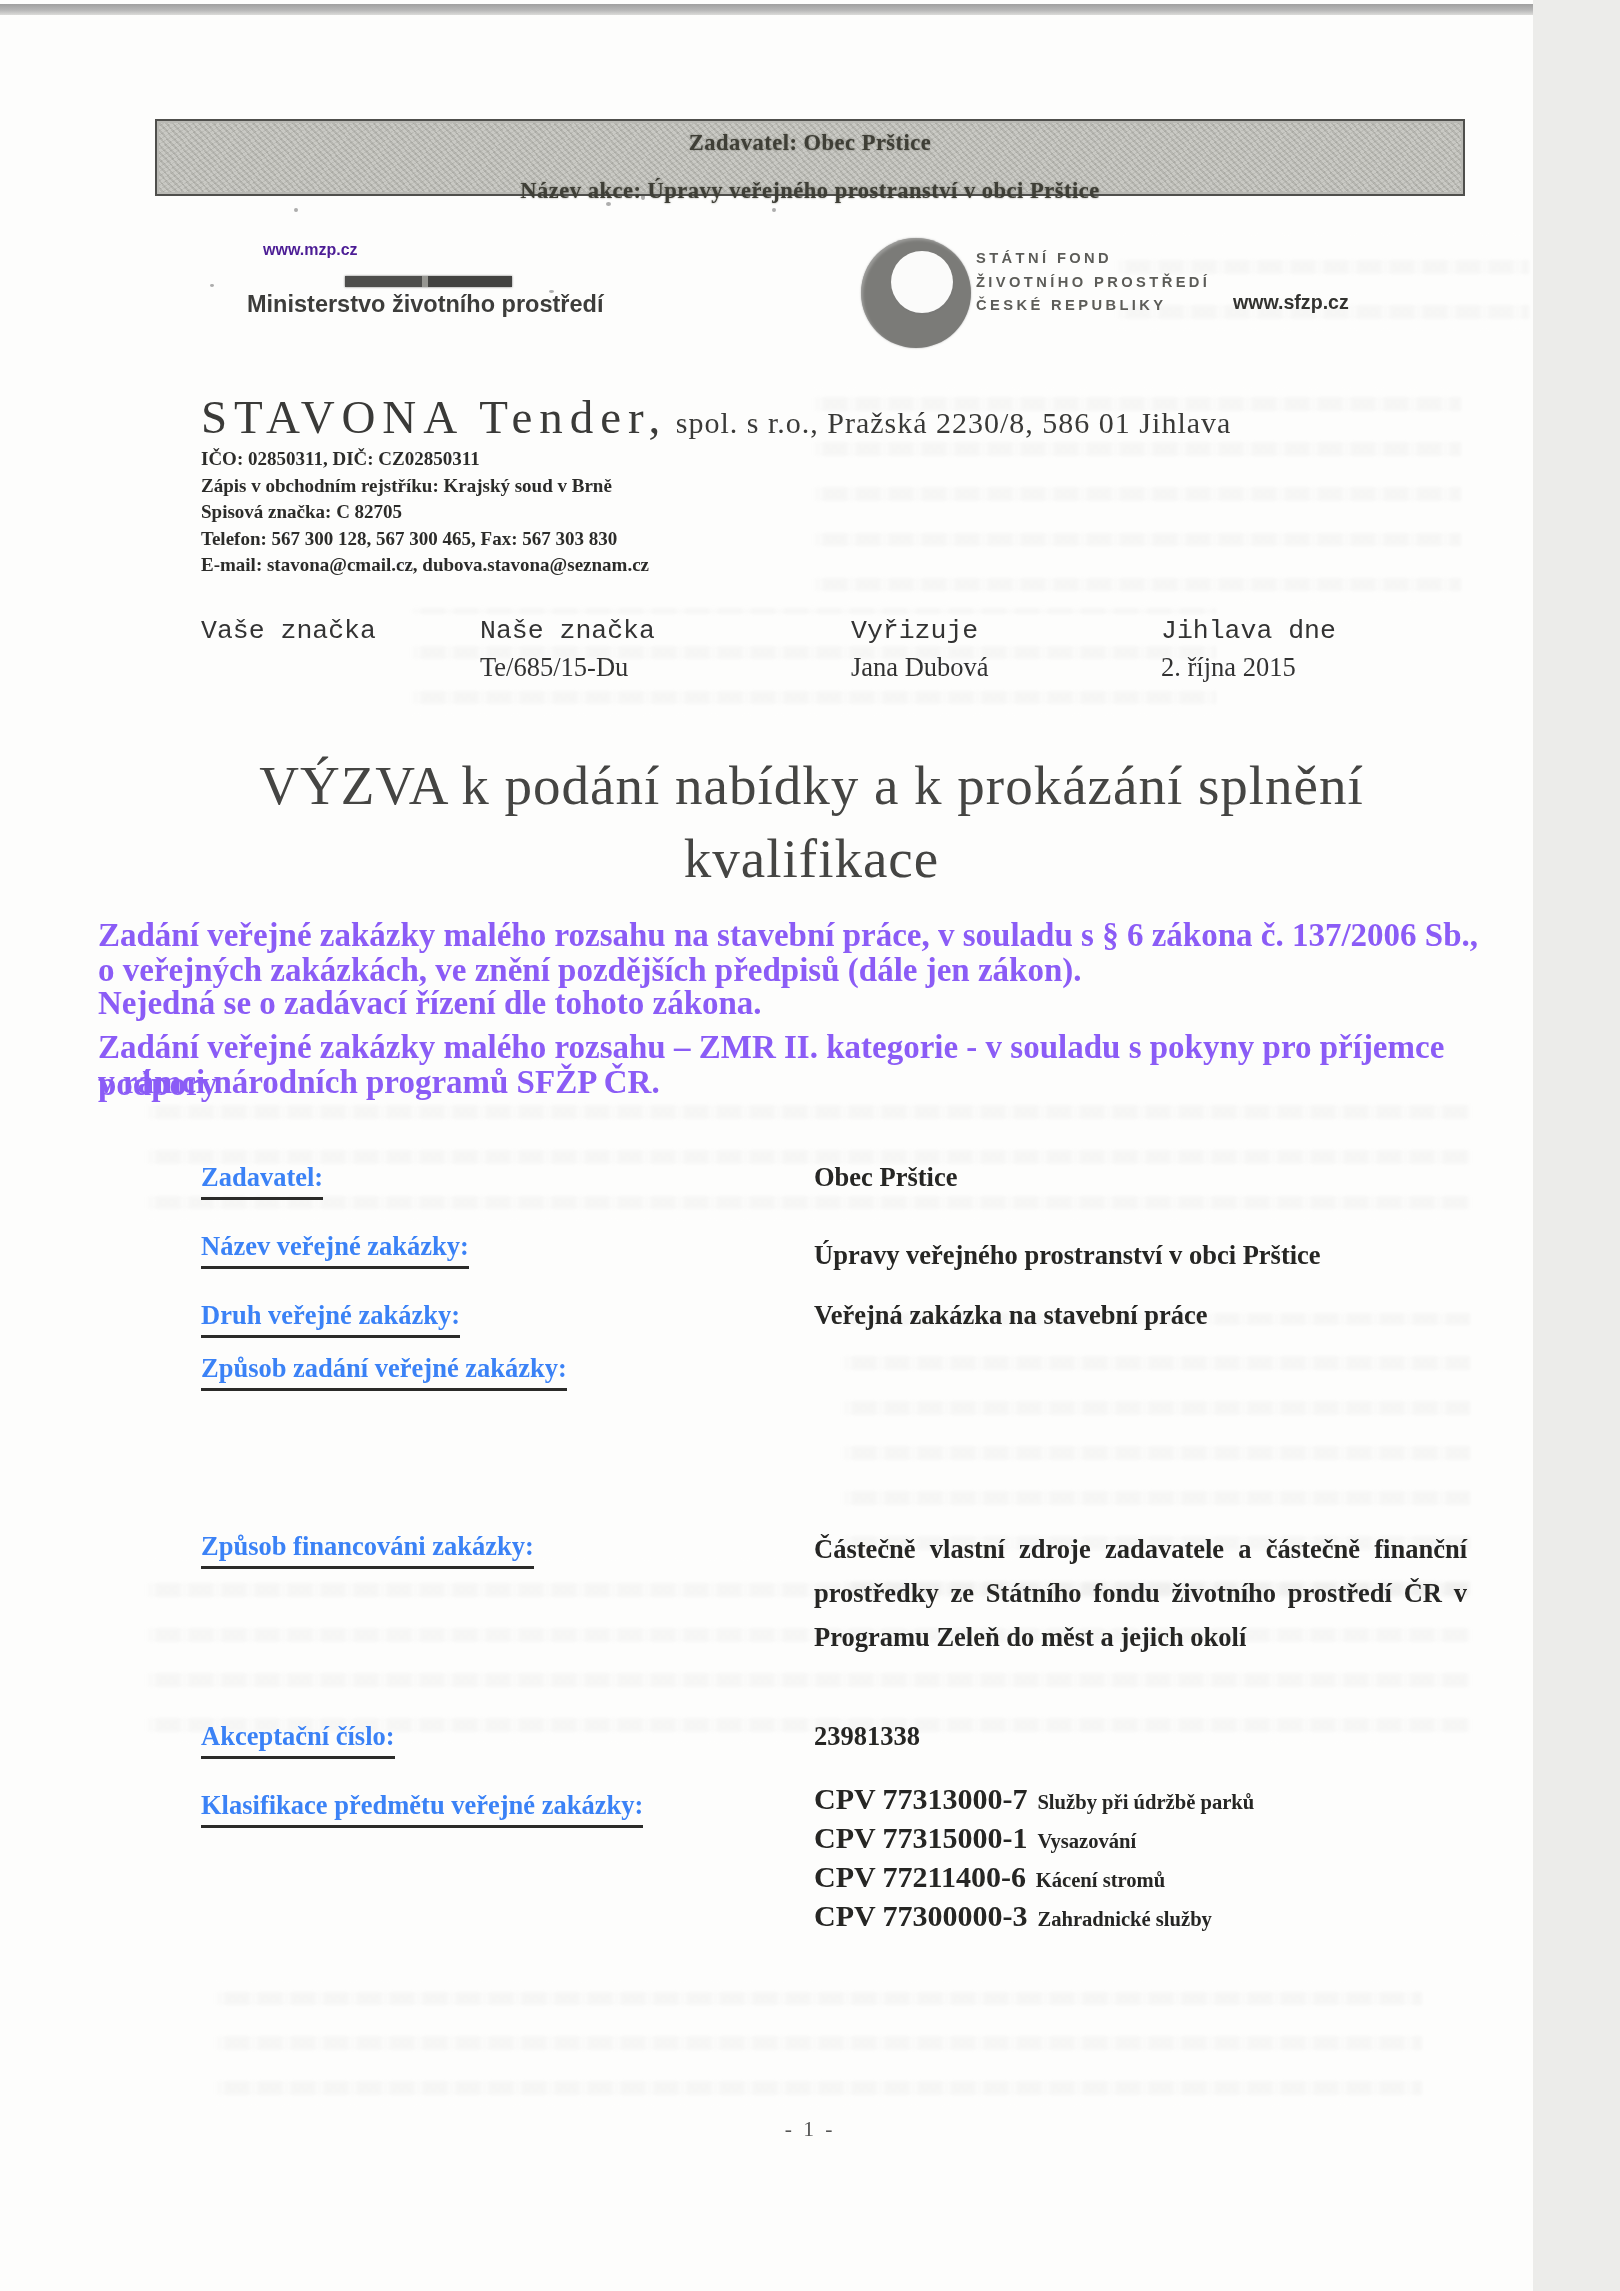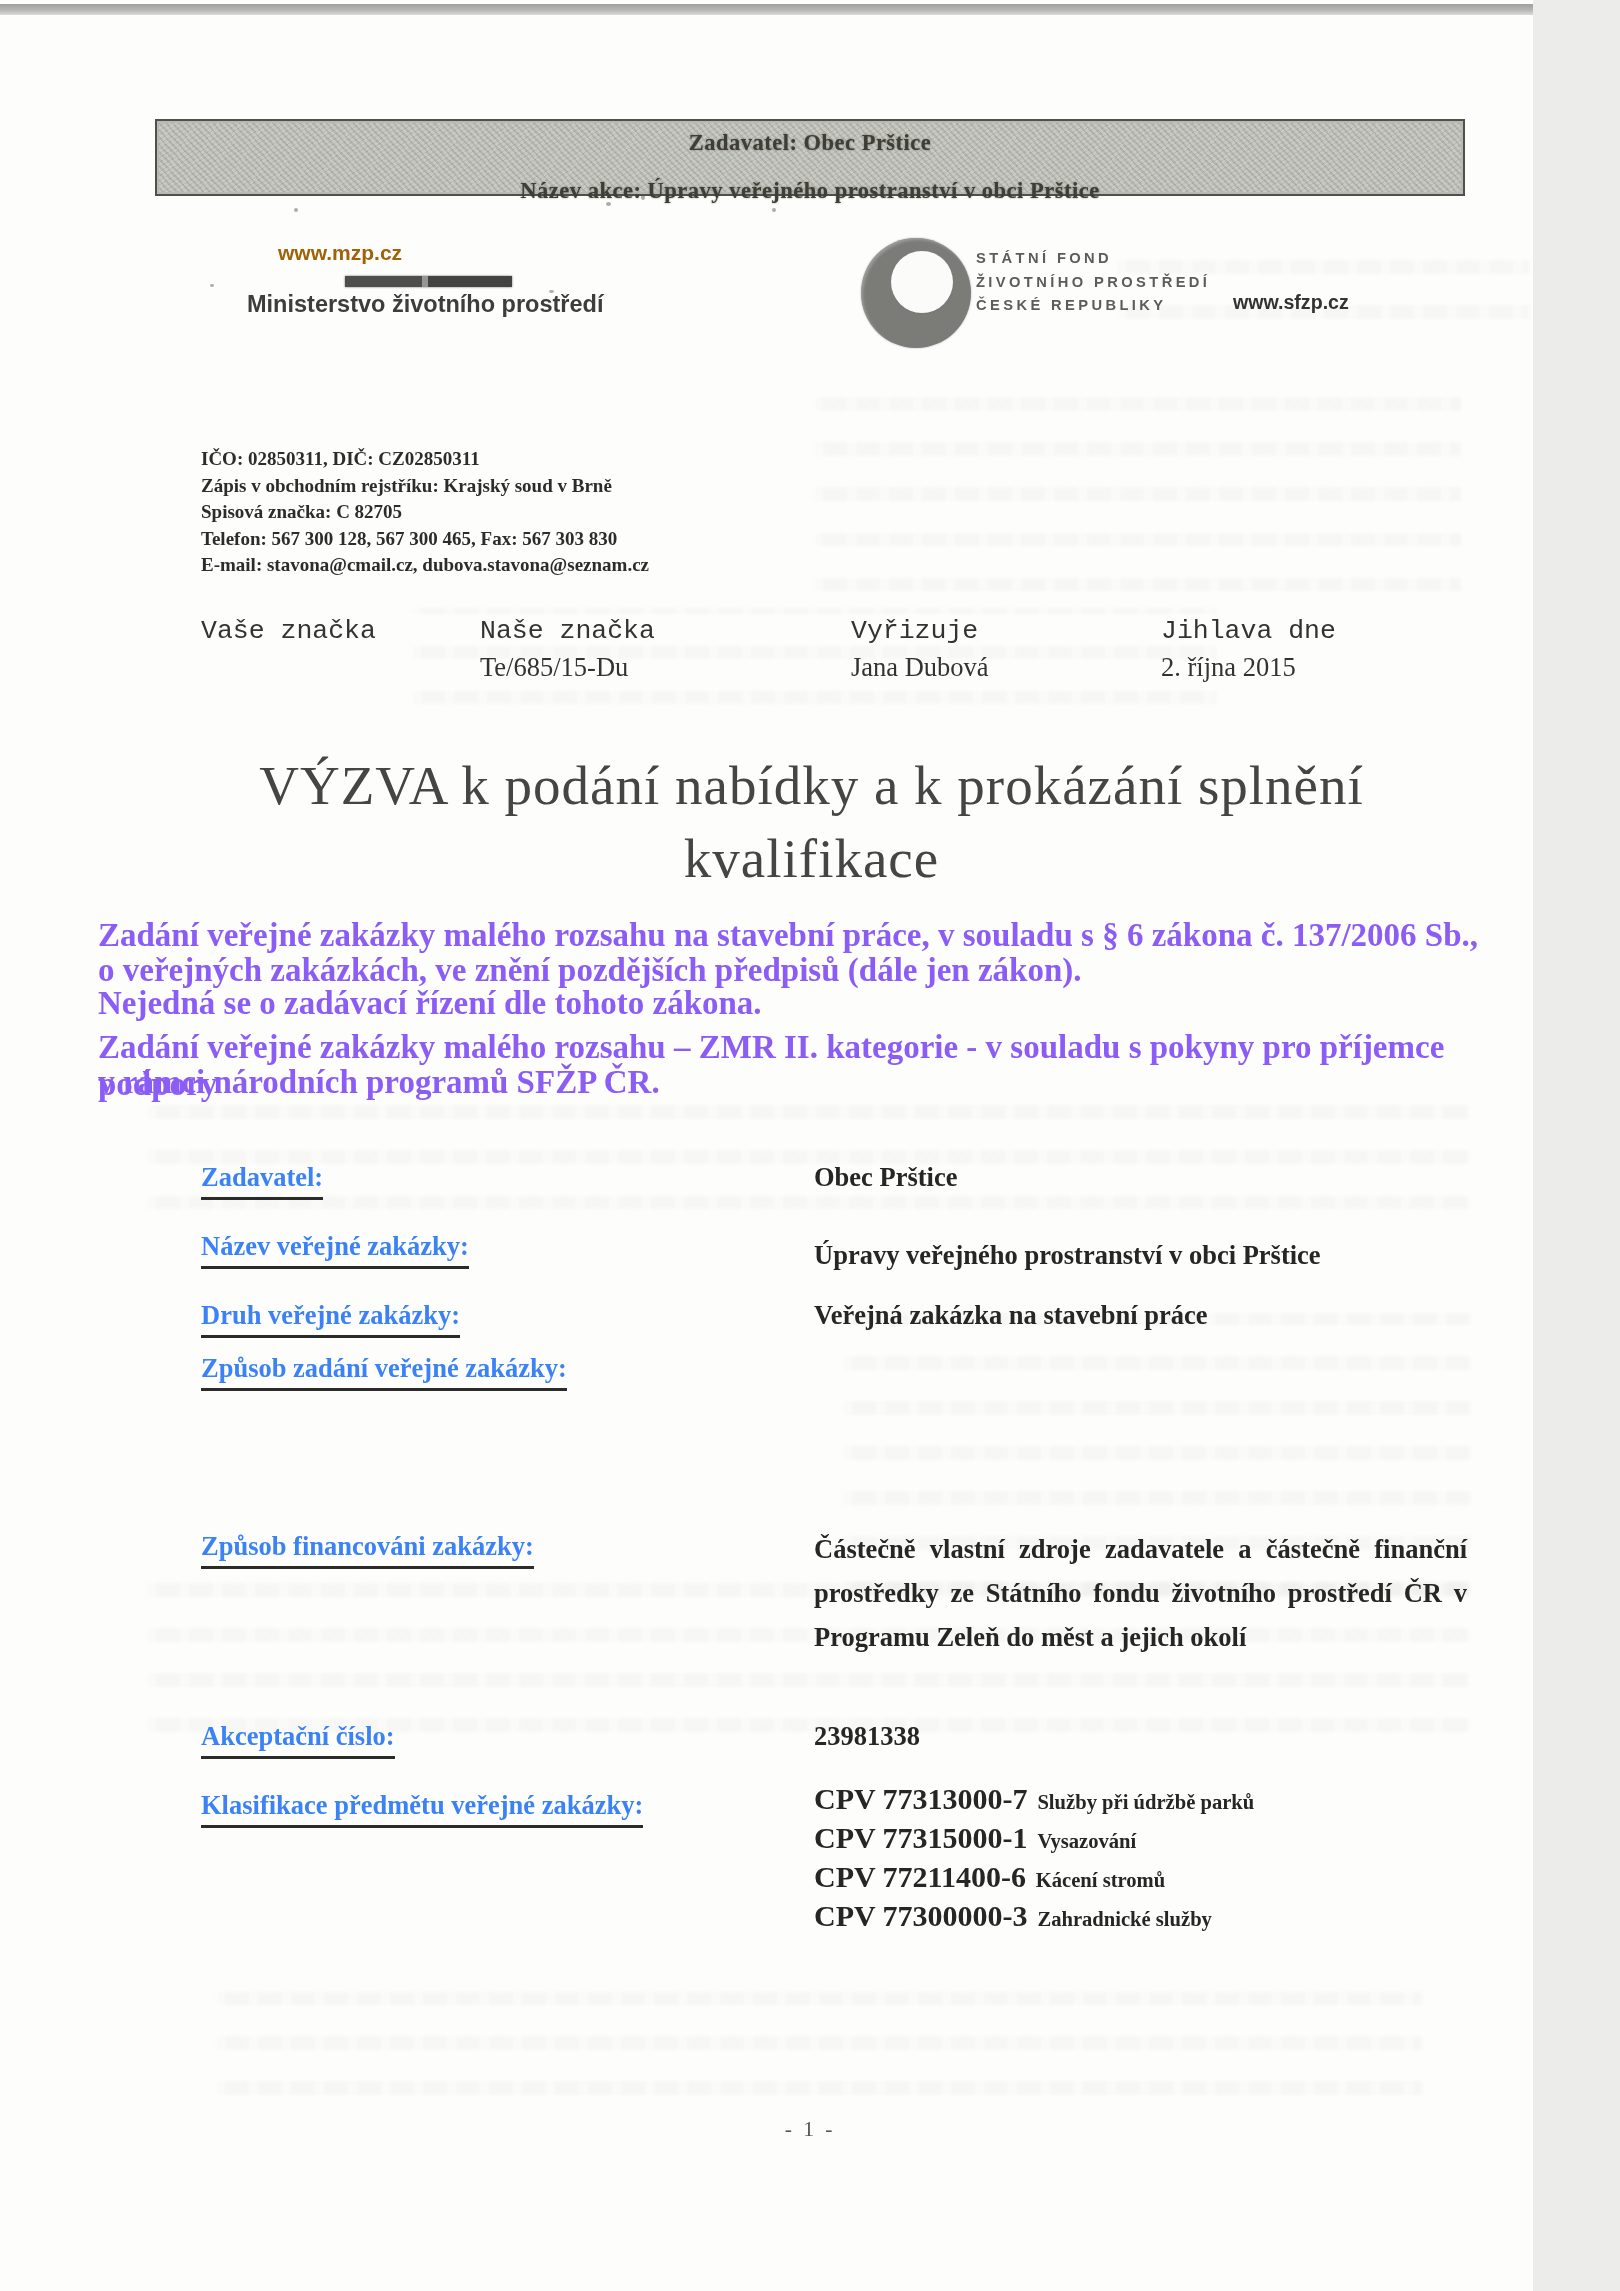--- a/index.html
+++ b/index.html
@@ -30,21 +30,21 @@
     text-align:center;
     font-weight:bold;font-size:22.5px;color:#3e3e36;
     text-shadow:0 0 2px rgba(70,70,60,.65);
     letter-spacing:0.5px;
   }
   .banner .bl1{margin-top:8.8px;}
   .banner .bl2{margin-top:22px;}
 
   
   .sans{font-family:"Liberation Sans", sans-serif;}
-  .mzp-url{left:278px;top:241px;font-size:21px;font-weight:bold;color:#a16207;}
+  .mzp-url{left:263px;top:241px;font-size:16px;font-weight:bold;color:#4c1d95;}
   .smudge{left:345px;top:276px;width:167px;height:10.8px;
     background:linear-gradient(90deg,#3c3c3a 0 46%, #8b8b86 46% 50%, #2f2f2d 50% 100%);
     box-shadow:0 0 2px rgba(60,60,60,.8);opacity:.9;}
   .mzp-name{left:247px;top:291px;font-size:23.5px;font-weight:bold;color:#3d3d3b;}
 
   .logo-ring{left:861px;top:238px;width:110px;height:110px;border-radius:50%;
     background:
       radial-gradient(circle at 50% 50%, rgba(255,255,255,0) 0 0),
       #7b7b78;
     box-shadow:inset 2px 2px 2.9px rgba(255,255,255,.25), 0 0 2px rgba(120,120,120,.6);}
@@ -128,20 +128,23 @@
   <div class="abs sans mzp-name">Ministerstvo životního prostředí</div>
 
   <div class="abs logo-ring"></div>
   <div class="abs sans sfzp-text">
     <div>STÁTNÍ FOND</div>
     <div>ŽIVOTNÍHO PROSTŘEDÍ</div>
     <div>ČESKÉ REPUBLIKY</div>
   </div>
   <div class="abs sans sfzp-url">www.sfzp.cz</div>
 
+  <div class="abs co-name">
+    <span class="big">STAVONA Tender,</span><span class="small"> spol. s r.o., Pražská 2230/8, 586 01 Jihlava</span>
+  </div>
   <div class="abs co-details">
     <div>IČO: 02850311, DIČ: CZ02850311</div>
     <div>Zápis v obchodním rejstříku: Krajský soud v Brně</div>
     <div>Spisová značka: C 82705</div>
     <div>Telefon:  567 300 128, 567 300 465, Fax: 567 303 830</div>
     <div>E-mail: stavona@cmail.cz, dubova.stavona@seznam.cz</div>
   </div>
 
   <div class="abs ref-label" style="left:201px">Vaše značka</div>
   <div class="abs ref-label" style="left:480px">Naše značka</div>

